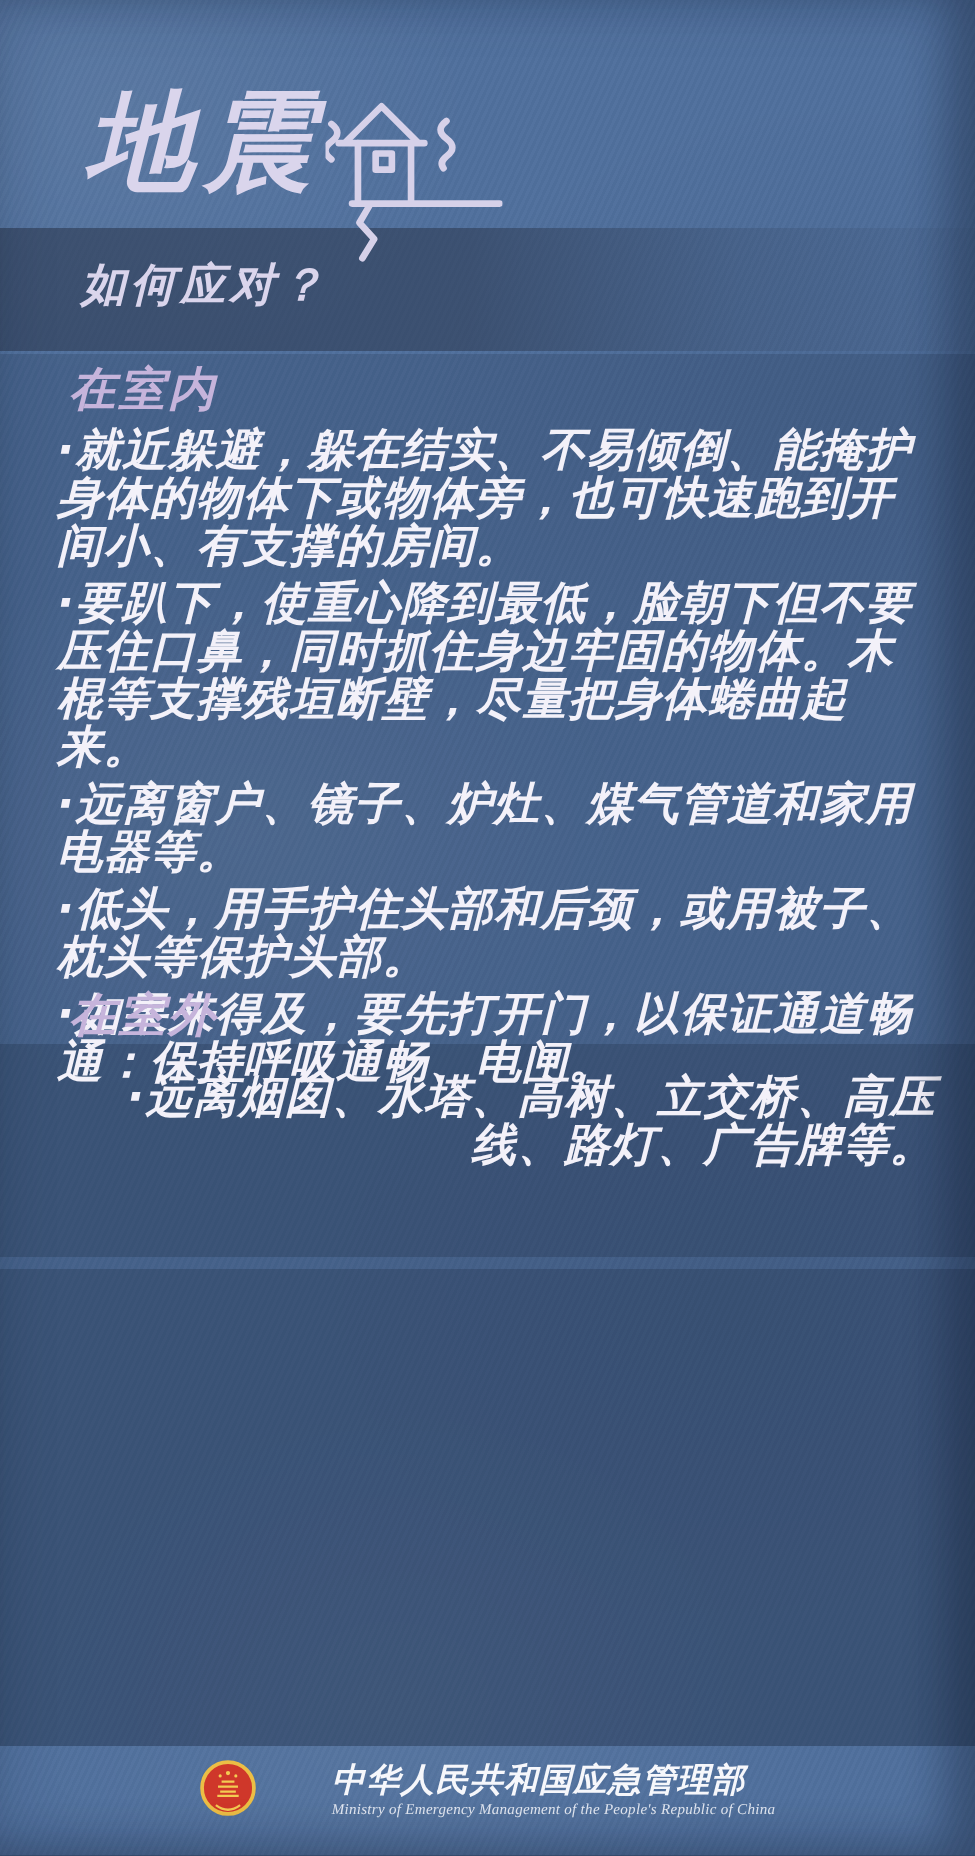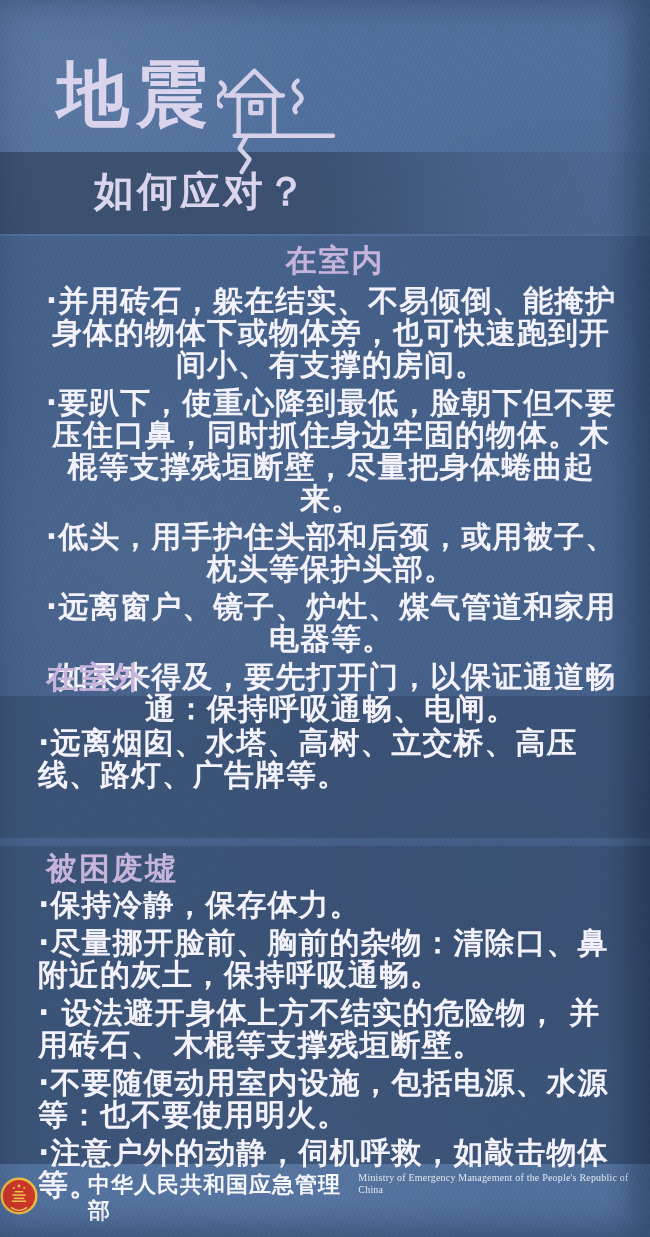--- a/index.html
+++ b/index.html
@@ -7,54 +7,55 @@
     position:relative;width:650px;height:1237px;overflow:hidden;
     font-family:"DejaVu Sans","Liberation Sans",sans-serif;
     background-color:#50709d;
     background-image:
       repeating-linear-gradient(115deg, rgba(255,255,255,.015) 0 2px, rgba(0,0,0,.018) 2px 4px),
       radial-gradient(340px 260px at 12% 6%, rgba(255,255,255,.06), transparent 70%),
       radial-gradient(420px 300px at 88% 22%, rgba(10,25,50,.07), transparent 70%),
       radial-gradient(380px 280px at 25% 45%, rgba(255,255,255,.05), transparent 70%),
       radial-gradient(400px 320px at 75% 70%, rgba(10,25,50,.06), transparent 70%),
       radial-gradient(360px 300px at 40% 92%, rgba(255,255,255,.045), transparent 70%);
+    font-style: italic;
   }
   .vignette{position:absolute;inset:0;z-index:6;pointer-events:none;
     box-shadow:inset -20px -6px 28px rgba(12,22,42,.30), inset 0 0 42px rgba(12,22,42,.14);}
   
   .band{position:absolute;left:0;right:0;z-index:1;}
   .band-subtitle{top:152px;height:82px;
     background:linear-gradient(90deg, rgba(45,58,82,.62) 0%, rgba(45,58,82,.58) 48%, rgba(45,58,82,.22) 76%, rgba(45,58,82,.05) 100%);}
   .overlay-content{top:236px;height:928px;background:rgba(24,36,58,.18);}
   .band-outdoor{top:696px;height:142px;background:rgba(24,36,58,.24);}
   .band-rubble{top:846px;height:318px;background:rgba(24,36,58,.24);}
   
   .content{position:absolute;inset:0;z-index:3;}
   .title-row{position:absolute;left:57px;top:56px;display:flex;align-items:flex-start;}
   .title{font-size:72px;line-height:76px;font-weight:bold;letter-spacing:7px;color:#dad5ec;}
   .quake-icon{margin:8px 0 0 2px;}
-  .subtitle{position:absolute;left:54px;top:165px;font-size:40px;line-height:52px;
-    font-weight:bold;letter-spacing:3px;color:#dad5ec;margin-left:40px;}
+  .subtitle{position:absolute;left:54px;top:165px;font-size:30px;line-height:52px;
+    font-weight:bold;letter-spacing:3px;color:#dad5ec;}
   .sec{position:absolute;left:38px;width:586px;}
-  .sec-indoor{top:243px;text-align:center;}
+  .sec-indoor{top:243px;}
   .sec-outdoor{top:660px;}
   .sec-rubble{top:851px;}
   .sec-h{margin:0;font-size:31px;line-height:34px;font-weight:bold;
     letter-spacing:2px;color:#c6b4db;padding-left:8px;}
   .blist{list-style:none;margin:8px 0 0;padding:0;
     font-size:30px;line-height:32px;font-weight:bold;letter-spacing:1px;color:#f3f1f9;}
-  .sec-outdoor .blist{margin-top:33px;}
+  .sec-outdoor .blist{margin-top:22px;text-align:right;}
   .sec-rubble .blist{margin-top:4px;}
   .blist li{margin:0 0 6px;}
   .blist li:last-child{margin-bottom:0;}
   
   .footer{position:absolute;left:0;right:0;top:1172px;display:flex;
     justify-content:center;align-items:center;gap:9px;}
   .emblem{flex:0 0 auto;}
-  .footer-text{display:flex;margin-left:41px;}
+  .footer-text{display:flex;flex-direction:column;margin-left:41px;}
   .org-cn{font-size:22px;line-height:26px;font-weight:bold;letter-spacing:1px;color:#f6f7fb;}
   .org-en{font-size:10px;line-height:12px;color:#e3e8f2;
     font-family:"Liberation Serif","DejaVu Serif",serif;letter-spacing:.2px;}
 </style>
 </head>
 <body>
 
 <div class="page">
 
   <div class="band band-subtitle"></div>
@@ -79,45 +80,35 @@
           <path d="M4 18 q8 6 0 12 q-8 6 0 12"></path>
         </svg>
       </span>
     </div>
 
     <div class="subtitle">如何应对？</div>
 
     <section class="sec sec-indoor">
       <h2 class="sec-h">在室内</h2>
       <ul class="blist">
-          <li>·并用砖石，躲在结实、不易倾倒、能掩护身体的物体下或物体旁，也可快速跑到开间小、有支撑的房间。</li>
+          <li>·就近躲避，躲在结实、不易倾倒、能掩护身体的物体下或物体旁，也可快速跑到开间小、有支撑的房间。</li>
           <li>·要趴下，使重心降到最低，脸朝下但不要压住口鼻，同时抓住身边牢固的物体。木棍等支撑残垣断壁，尽量把身体蜷曲起来。</li>
+          <li>·远离窗户、镜子、炉灶、煤气管道和家用电器等。</li>
           <li>·低头，用手护住头部和后颈，或用被子、枕头等保护头部。</li>
-          <li>·远离窗户、镜子、炉灶、煤气管道和家用电器等。</li>
           <li>·如果来得及，要先打开门，以保证通道畅通：保持呼吸通畅、电闸。</li>
         </ul>
     </section>
 
     <section class="sec sec-outdoor">
       <h2 class="sec-h">在室外</h2>
       <ul class="blist">
           <li>·远离烟囱、水塔、高树、立交桥、高压线、路灯、广告牌等。</li>
         </ul>
     </section>
 
-    <section class="sec sec-rubble">
-      <h2 class="sec-h">被困废墟</h2>
-      <ul class="blist">
-          <li>·保持冷静，保存体力。</li>
-          <li>·尽量挪开脸前、胸前的杂物：清除口、鼻附近的灰土，保持呼吸通畅。</li>
-          <li>· 设法避开身体上方不结实的危险物， 并用砖石、 木棍等支撑残垣断壁。</li>
-          <li>·不要随便动用室内设施，包括电源、水源等：也不要使用明火。</li>
-          <li>·注意户外的动静，伺机呼救，如敲击物体等。</li>
-        </ul>
-    </section>
 
     <div class="footer">
       <span class="emblem">
         <svg width="38" height="40" viewBox="0 0 40 42">
           <circle cx="20" cy="21" r="18.2" fill="#cf372a" stroke="#ecbe45" stroke-width="2.6"></circle>
           <g stroke="#f3cb52" stroke-width="1.6" fill="none">
             <path d="M13 20 H27"></path>
             <path d="M14.5 23.5 H25.5"></path>
             <path d="M12.5 26.5 H27.5"></path>
             <path d="M15.5 16.5 H24.5"></path>

